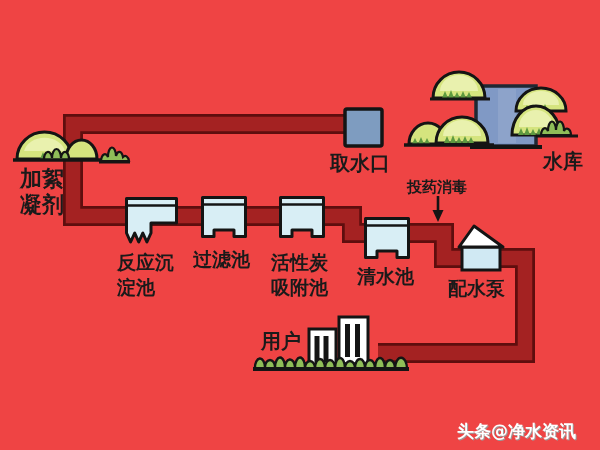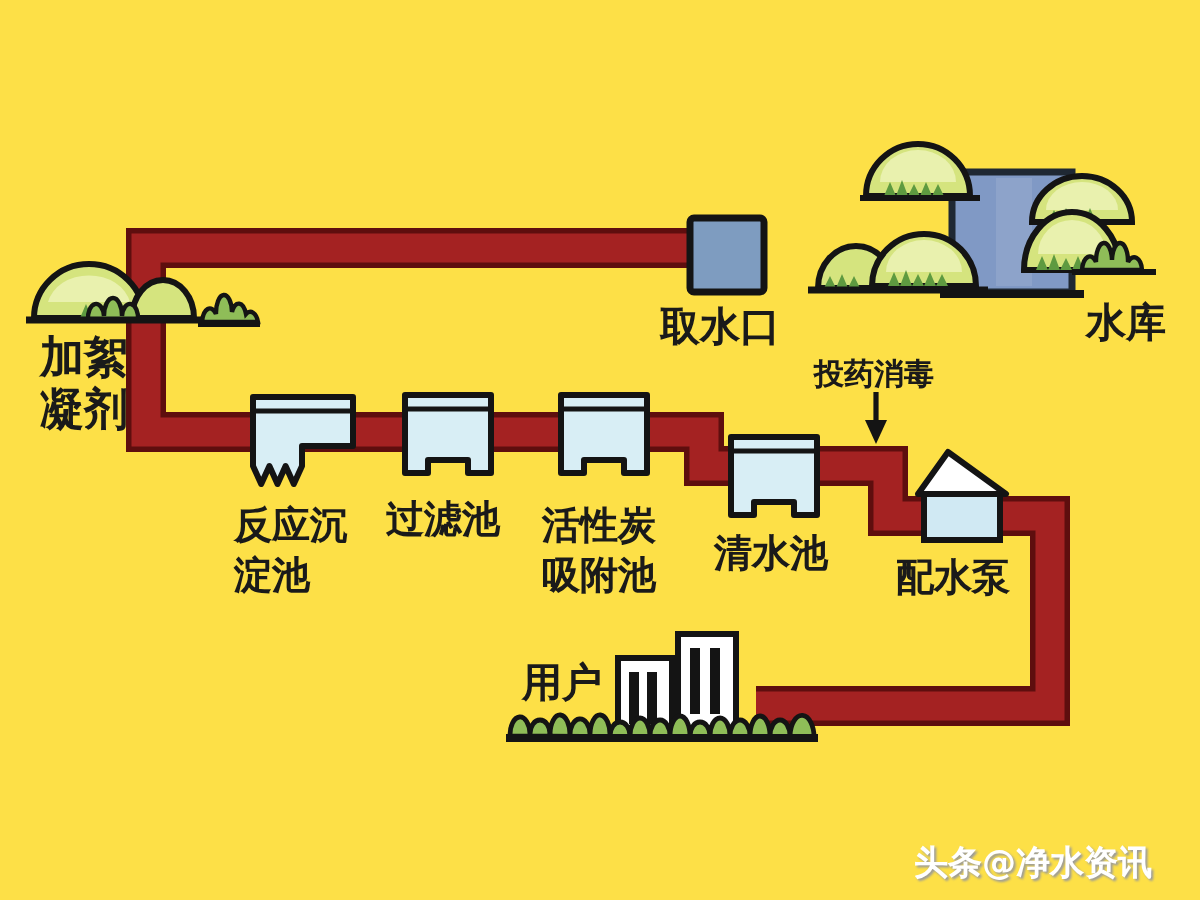--- a/index.html
+++ b/index.html
@@ -1,17 +1,17 @@
 <!DOCTYPE html>
 <html><head>
 <meta charset="utf-8">
 <style>
   html,body{margin:0;padding:0;background:#ffffff;}
   .stage{
-    position:relative;width:600px;height:450px;background:#fde047;
+    position:relative;width:600px;height:450px;background:#ef4444;
     font-family:"DejaVu Sans", sans-serif;overflow:hidden;
   }
   svg{display:block;}
   text{font-family:"DejaVu Sans", sans-serif;font-weight:700;fill:#1a1a1a;}
   .wm{font-weight:700;fill:#ffffff;}
 </style>
 </head>
 <body>
 
 <div class="stage">

